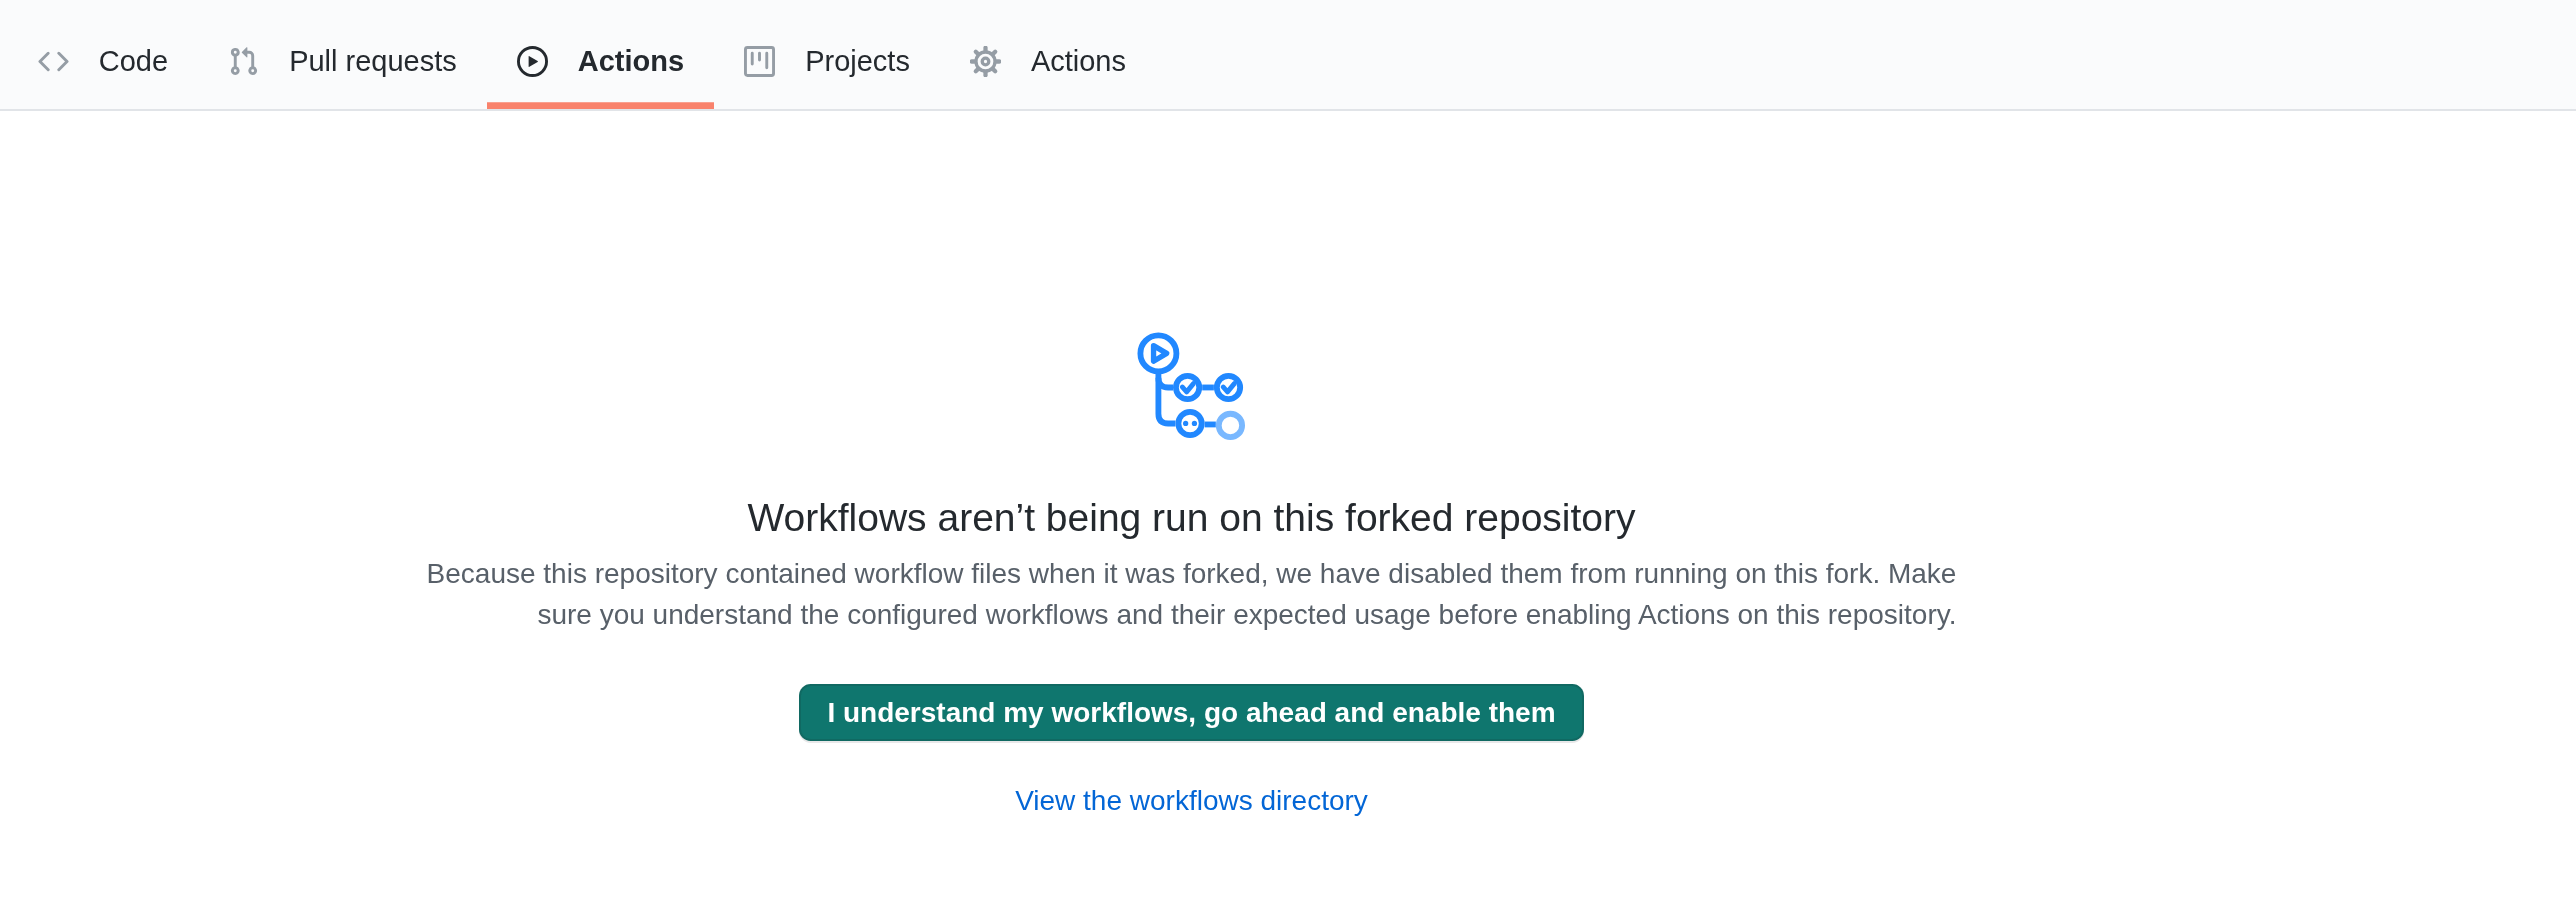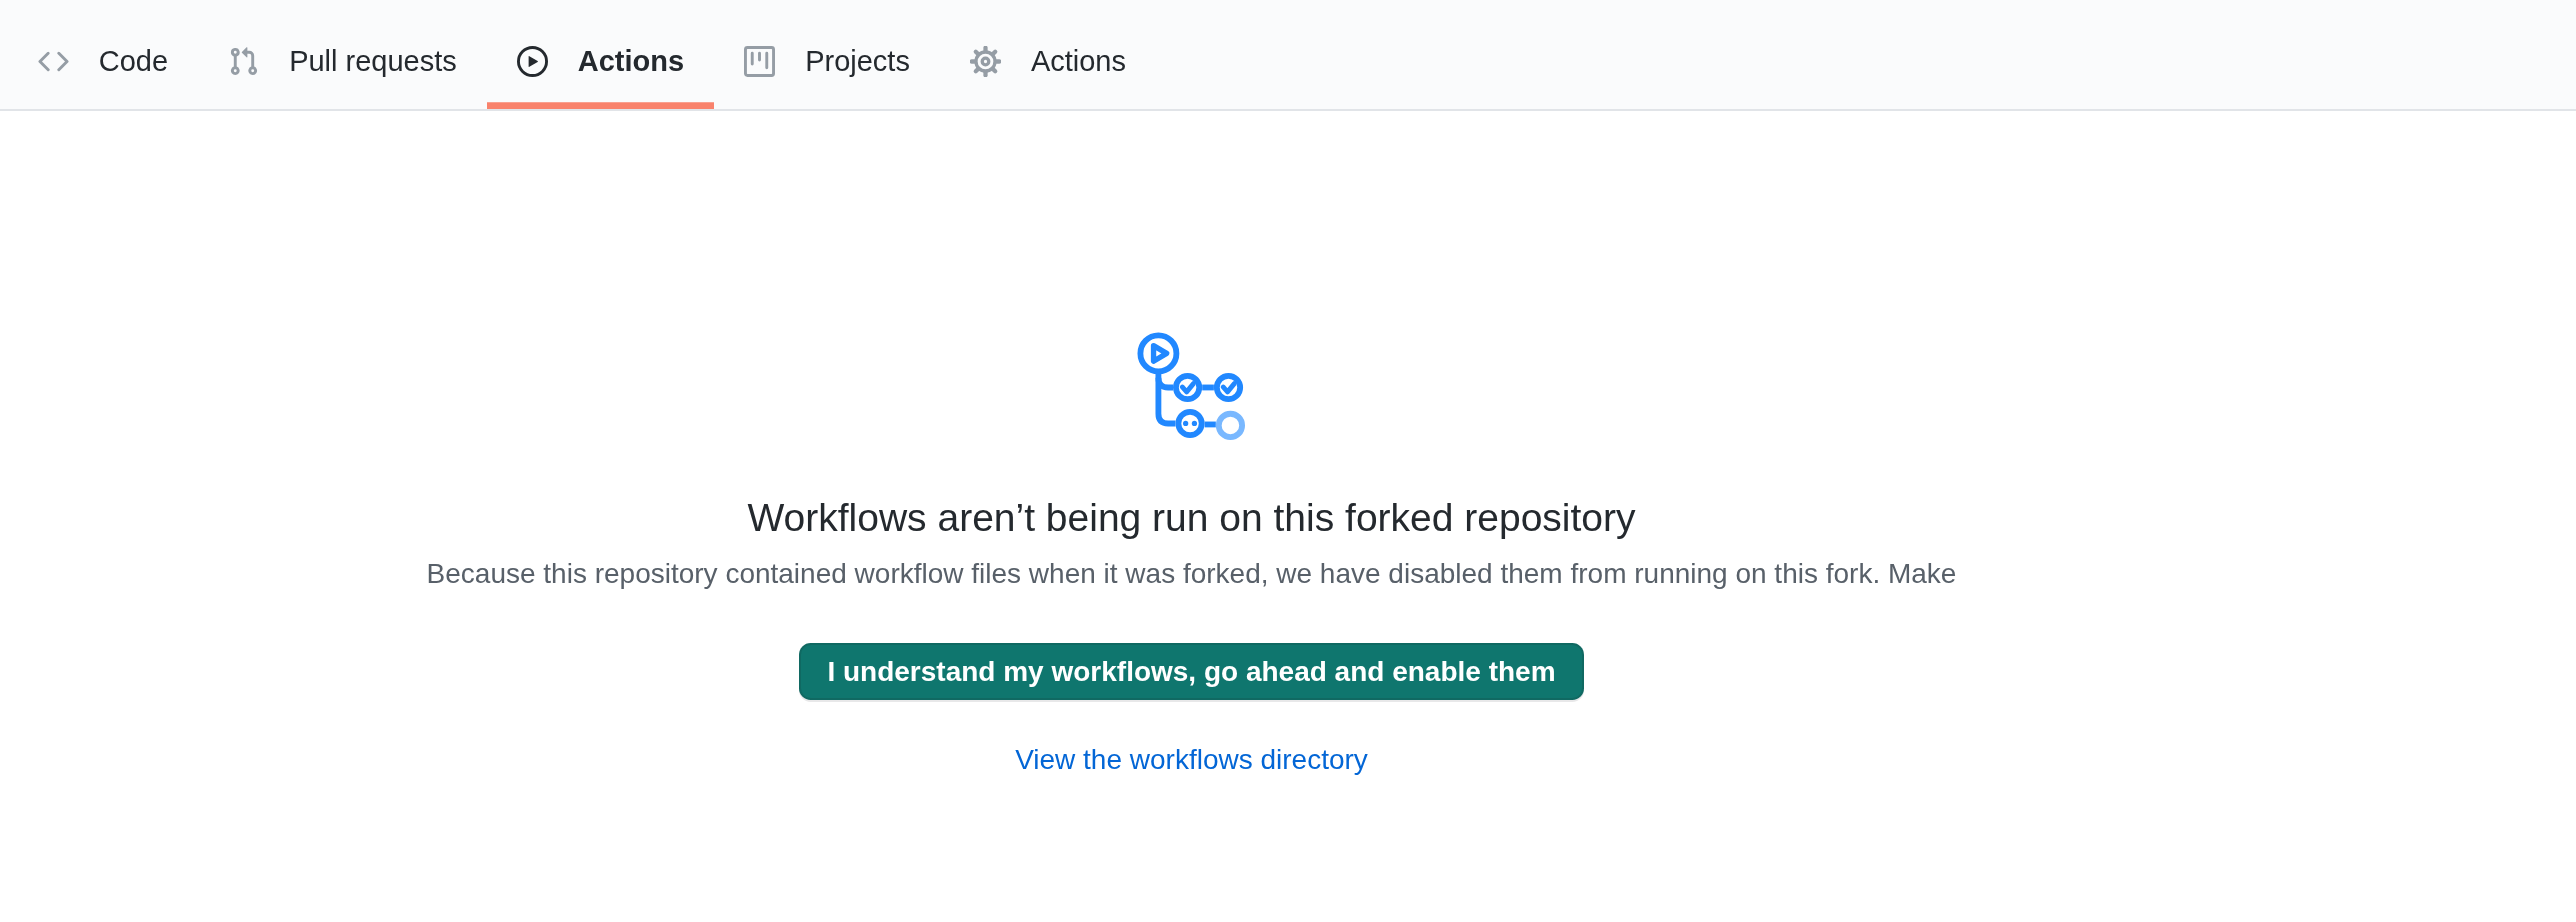--- a/index.html
+++ b/index.html
@@ -170,20 +170,21 @@
     <g fill="#2188ff">
       <circle cx="50" cy="94" r="2.7"></circle>
       <circle cx="59" cy="94" r="2.7"></circle>
     </g>
   </svg>
 
   <h1 class="blankslate-heading">Workflows aren’t being run on this forked repository</h1>
 
   <div class="blankslate-desc">
     <div>Because this repository contained workflow files when it was forked, we have disabled them from running on this fork. Make</div>
+    <div>sure you understand the configured workflows and their expected usage before enabling Actions on this repository.</div>
   </div>
 
   <button class="btn-primary" type="button">I understand my workflows, go ahead and enable them</button>
 
   <a class="dir-link" href="#">View the workflows directory</a>
 
 </main>
 
 
 </body></html>

